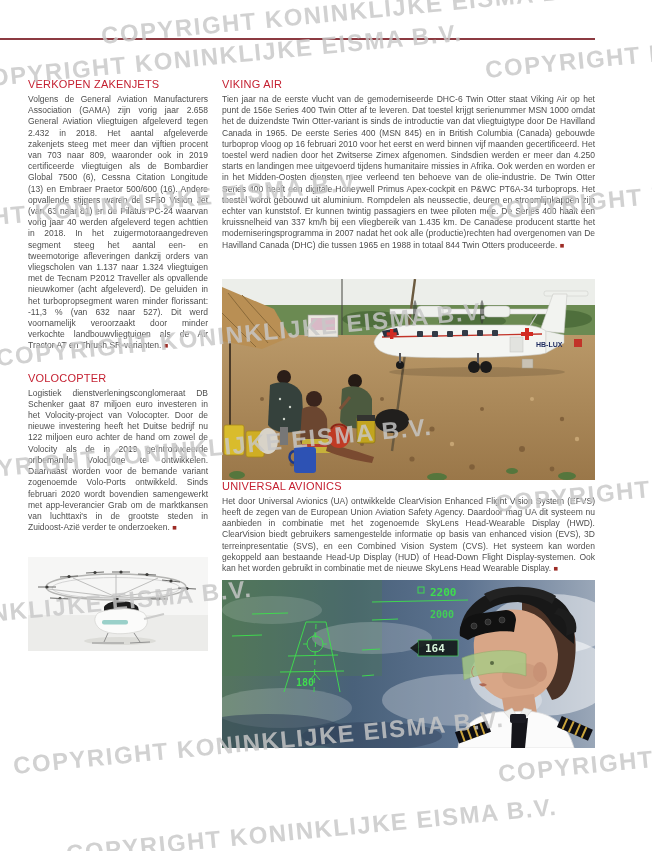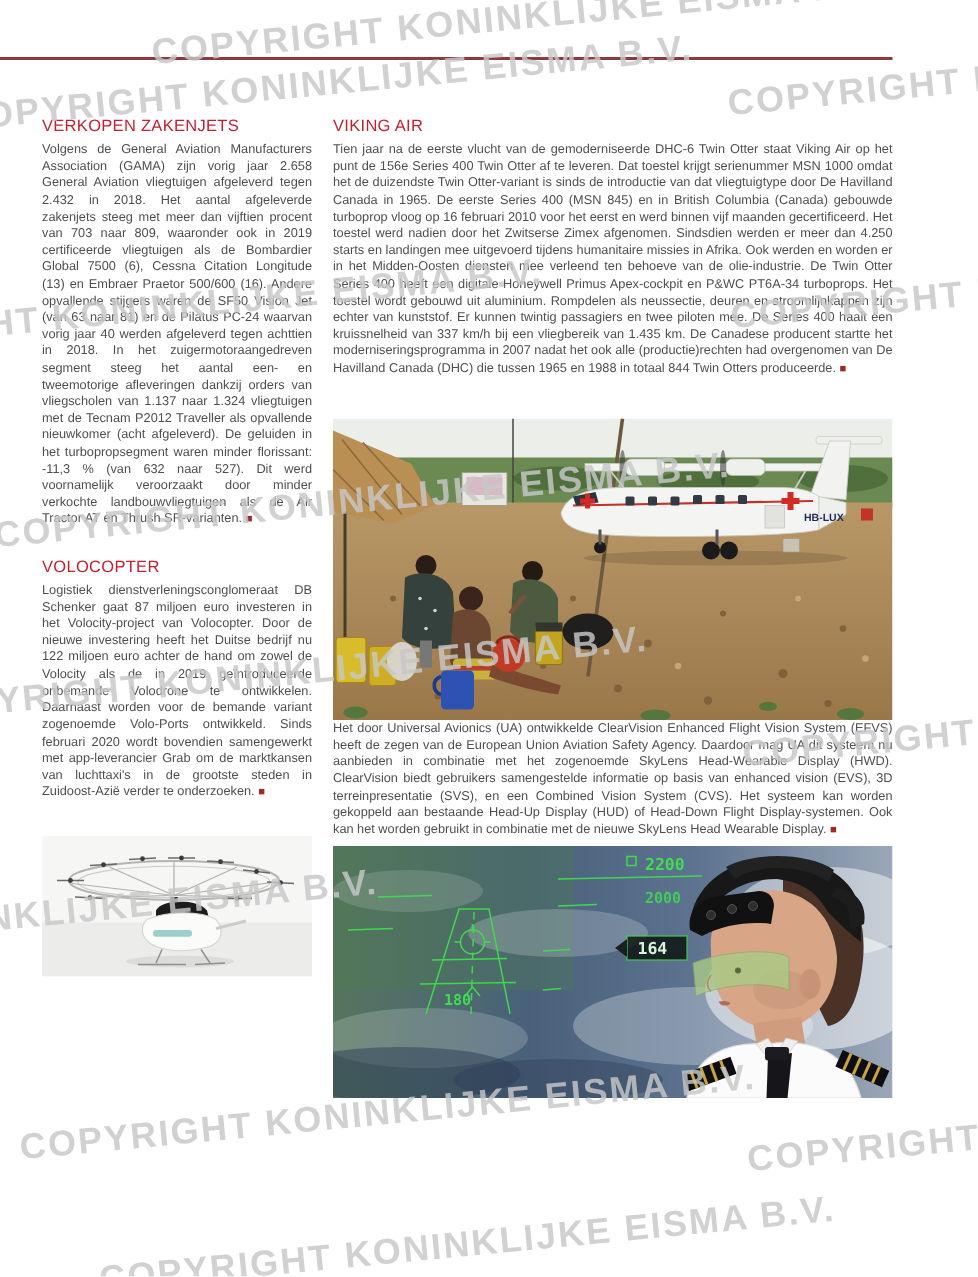--- a/index.html
+++ b/index.html
@@ -250,20 +250,21 @@
         <path d="M109,150 C112,144 122,144 125,150" fill="none" stroke="#8d2417" stroke-width="2"></path>
         <rect x="135" y="138" width="18" height="26" rx="2" fill="#c2a41e" stroke="#8f7812" stroke-width="0.8"></rect>
         <rect x="135" y="136" width="18" height="6" fill="#333330"></rect>
         <ellipse cx="170" cy="142" rx="17" ry="12" fill="#211f1d"></ellipse>
         <rect x="72" y="168" width="22" height="26" rx="3" fill="#2d52b4"></rect>
         <path d="M72,172 C66,174 66,182 72,184" fill="none" stroke="#1d3a8a" stroke-width="2.4"></path>
       </svg>
     </figure>
 
     <div>
+      <h2 class="heading heading-universal">UNIVERSAL AVIONICS</h2>
       <p class="body"><span>Het door Universal Avionics (UA) ontwikkelde ClearVision Enhanced Flight Vision System (EFVS) heeft de zegen van de European Union Aviation Safety Agency. Daardoor mag UA dit systeem nu aanbieden in combinatie met het zogenoemde SkyLens Head-Wearable Display (HWD). ClearVision biedt gebruikers samengestelde informatie op basis van enhanced vision (EVS), 3D terreinpresentatie (SVS), en een Combined Vision System (CVS). Het systeem kan worden gekoppeld aan bestaande Head-Up Display (HUD) of Head-Down Flight Display-systemen. Ook kan het worden gebruikt in combinatie met de nieuwe SkyLens Head Wearable Display.</span> <span class="endmark">■</span></p>
     </div>
 
     <figure class="fig-universal">
       <svg width="373" height="168" viewBox="0 0 373 168">
         <defs>
           <linearGradient id="sky2" x1="0" y1="0" x2="1" y2="0">
             <stop offset="0" stop-color="#55755e"></stop>
               <stop offset="0.35" stop-color="#49617a"></stop>
             <stop offset="0.65" stop-color="#5d7390"></stop>

